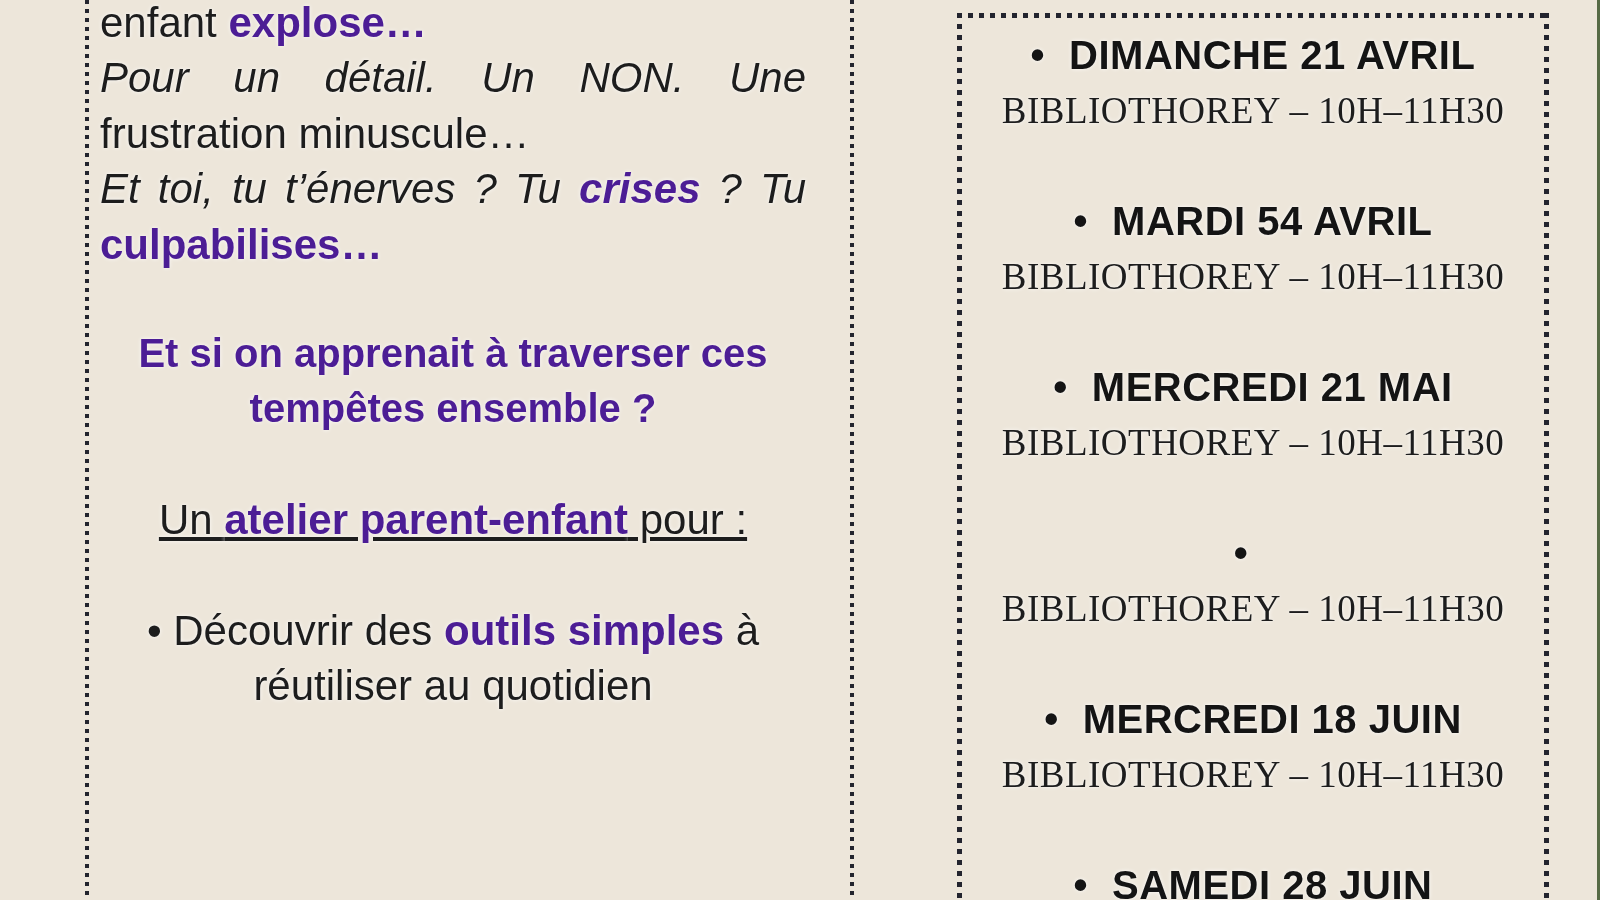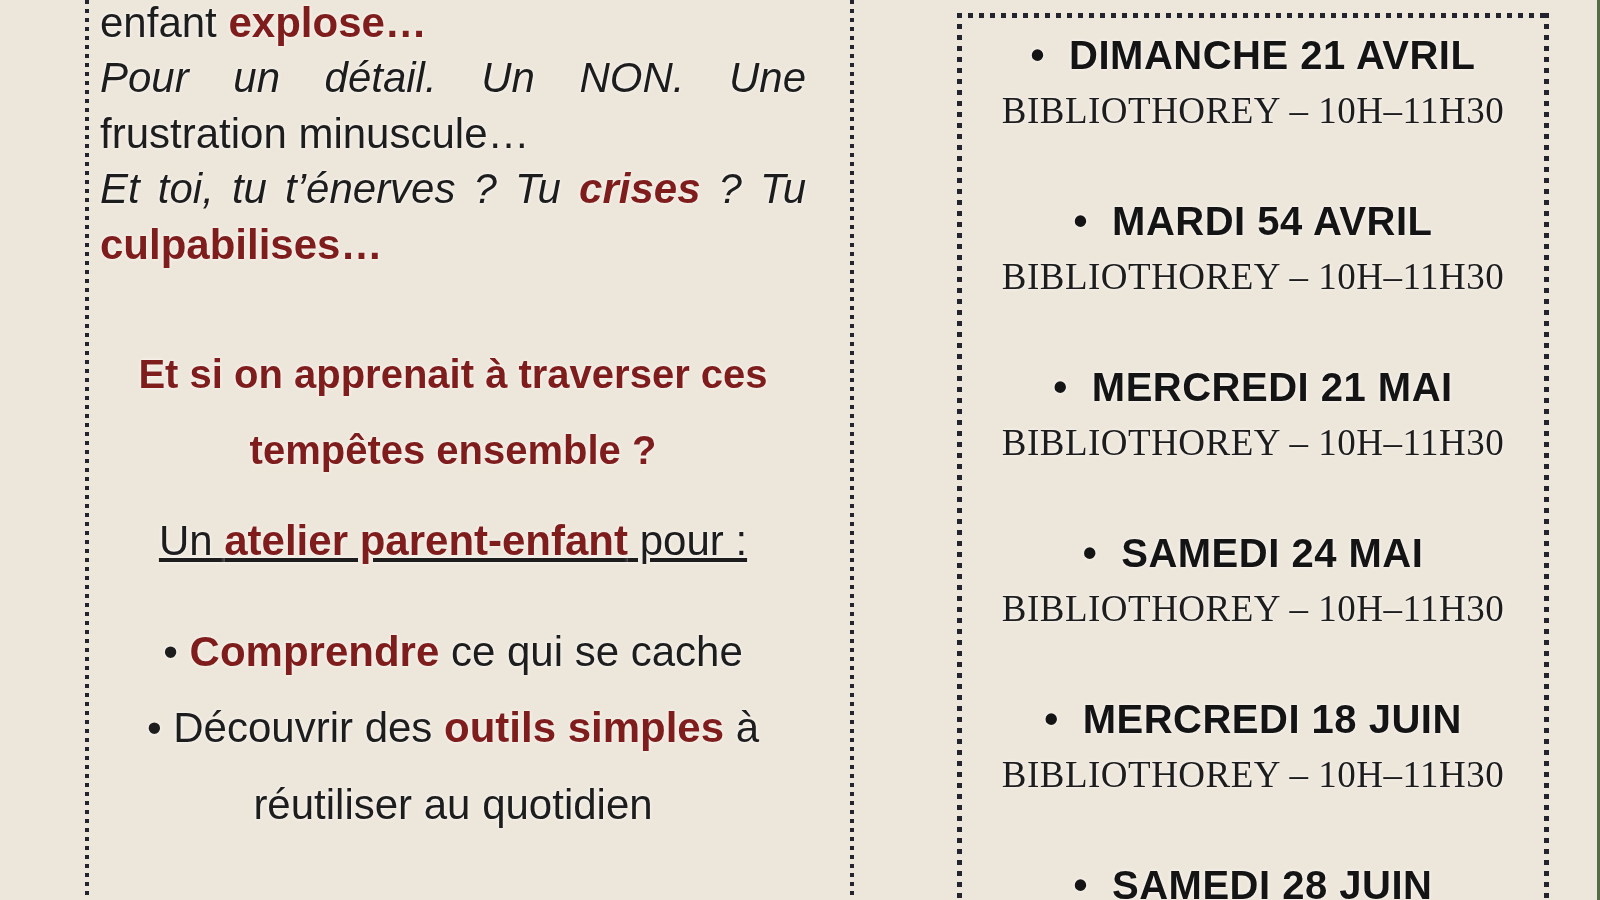--- a/index.html
+++ b/index.html
@@ -29,26 +29,26 @@
   .box-edge-h{
     position:absolute;left:0;right:0;height:5px;
     background-image:repeating-linear-gradient(to right,var(--dots) 0 5px,transparent 5px 11px);
   }
   
   #left-col{
     position:absolute;left:100px;top:0;width:706px;height:900px;
     font-size:42px;line-height:55.4px;
     text-shadow:0 0 4px rgba(255,255,255,.85),0 0 1px rgba(255,255,255,.6);
   }
-  #left-col b{font-weight:700;color:#7f1d1d;}
+  #left-col b{font-weight:700;color:#4c1d95;}
   .para{position:absolute;left:0;width:706px;}
   .jline{text-align:justify;}
   .jline.stretch{text-align-last:justify;font-style:italic;}
   .jline.endline{text-align-last:left;}
-  .cline{text-align:center;white-space:nowrap;margin-top:21px;}
+  .cline{text-align:center;white-space:nowrap;}
   #paragraph-block{top:-5px;}
   #heading-block{top:326px;font-weight:700;font-size:40px;}
   #intro-block{top:492px;text-decoration:underline;}
   #bullets-block{top:603px;}
   
   #schedule-box{
     position:absolute;left:957px;top:13px;width:592px;height:1000px;
   }
   .event{
     position:absolute;left:0;width:592px;
@@ -87,21 +87,20 @@
     <div id="heading-block" class="para">
       <div class="cline"><b>Et si on apprenait à traverser ces</b></div>
       <div class="cline"><b>tempêtes ensemble ?</b></div>
     </div>
 
     <div id="intro-block" class="para">
       <div class="cline"><span>Un </span><b>atelier parent-enfant</b><span> pour :</span></div>
     </div>
 
     <div id="bullets-block" class="para">
-      <div class="cline"><span>• </span><b>Comprendre</b><span> ce qui se cache</span></div>
       <div class="cline"><span>• Découvrir des </span><b>outils simples</b><span> à</span></div>
       <div class="cline"><span>réutiliser au quotidien</span></div>
     </div>
 
   </div>
 
   <div id="schedule-box">
     <div class="box-edge-h" style="top:0;"></div>
     <div class="box-edge-v" style="left:0;"></div>
     <div class="box-edge-v" style="right:0;"></div>
@@ -126,21 +125,20 @@
       <div class="event-date">
           <span class="blt">•</span>
           <span>MERCREDI 21 MAI</span>
         </div>
       <div class="event-venue">BIBLIOTHOREY – 10H–11H30</div>
     </div>
 
     <div class="event" style="top:512px;">
       <div class="event-date">
           <span class="blt">•</span>
-          <span>SAMEDI 24 MAI</span>
         </div>
       <div class="event-venue">BIBLIOTHOREY – 10H–11H30</div>
     </div>
 
     <div class="event" style="top:678px;">
       <div class="event-date">
           <span class="blt">•</span>
           <span>MERCREDI 18 JUIN</span>
         </div>
       <div class="event-venue">BIBLIOTHOREY – 10H–11H30</div>

